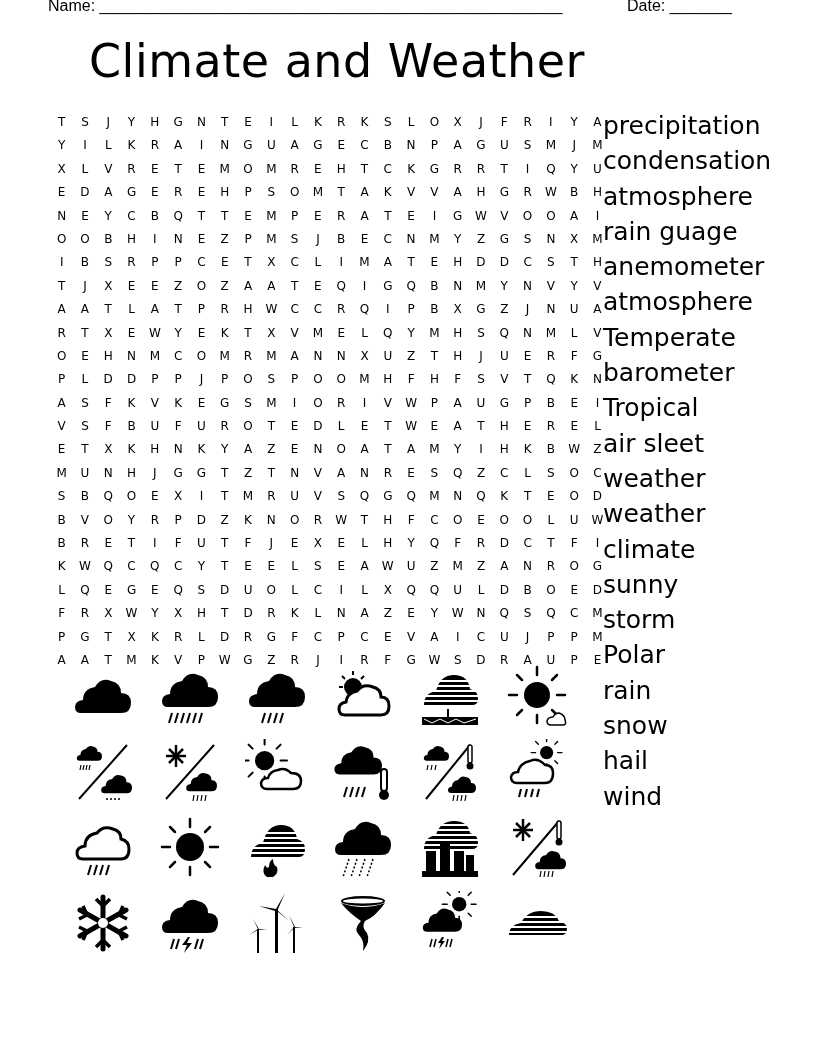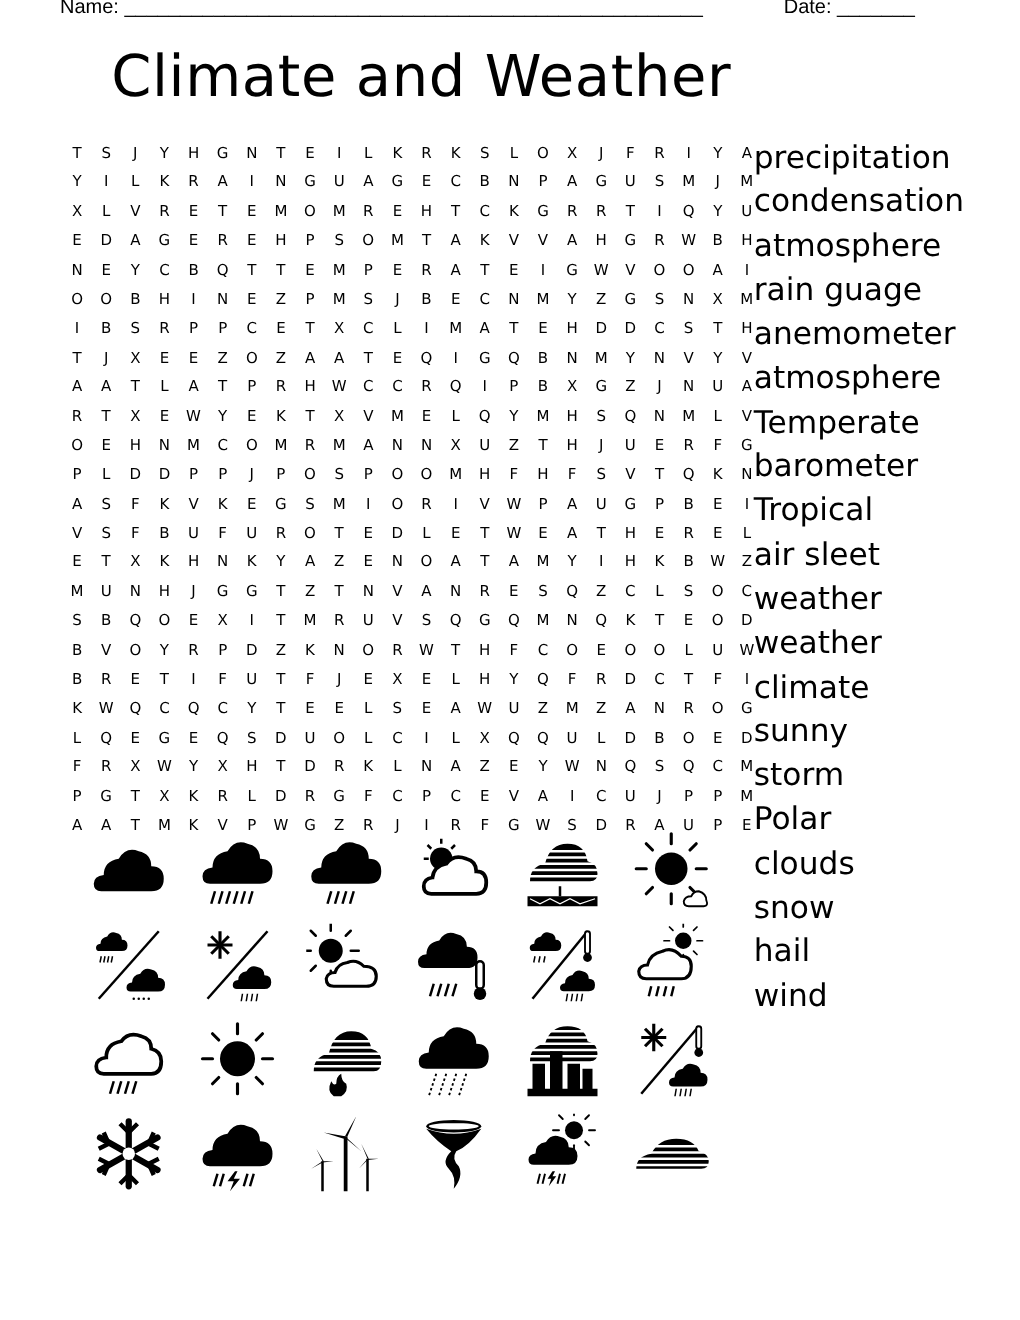--- a/index.html
+++ b/index.html
@@ -694,21 +694,21 @@
     <div class="word">Temperate</div>
     <div class="word">barometer</div>
     <div class="word">Tropical</div>
     <div class="word">air sleet</div>
     <div class="word">weather</div>
     <div class="word">weather</div>
     <div class="word">climate</div>
     <div class="word">sunny</div>
     <div class="word">storm</div>
     <div class="word">Polar</div>
-    <div class="word">clouds</div>
+    <div class="word">rain</div>
     <div class="word">snow</div>
     <div class="word">hail</div>
     <div class="word">wind</div>
   </div>
 
 <div class="icons">
 
   <div class="icon-row">
     <div class="icon">
         <svg viewBox="0 0 64 64">

